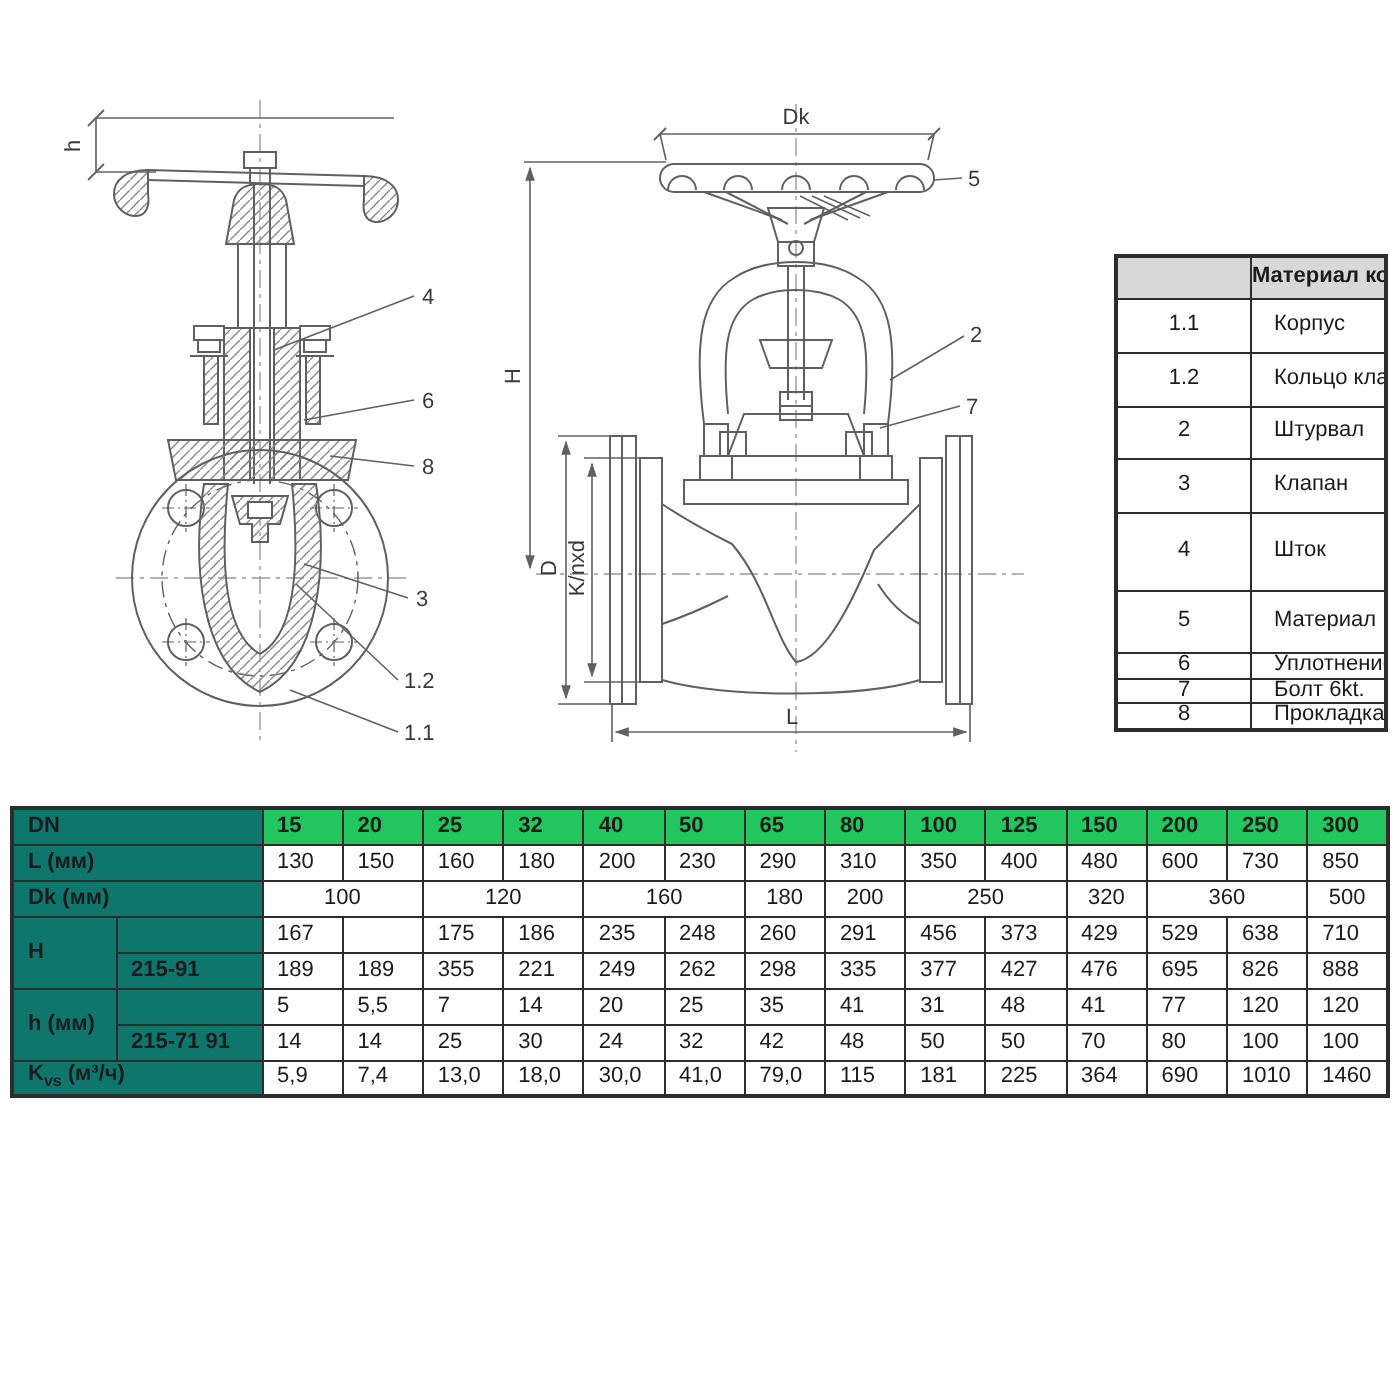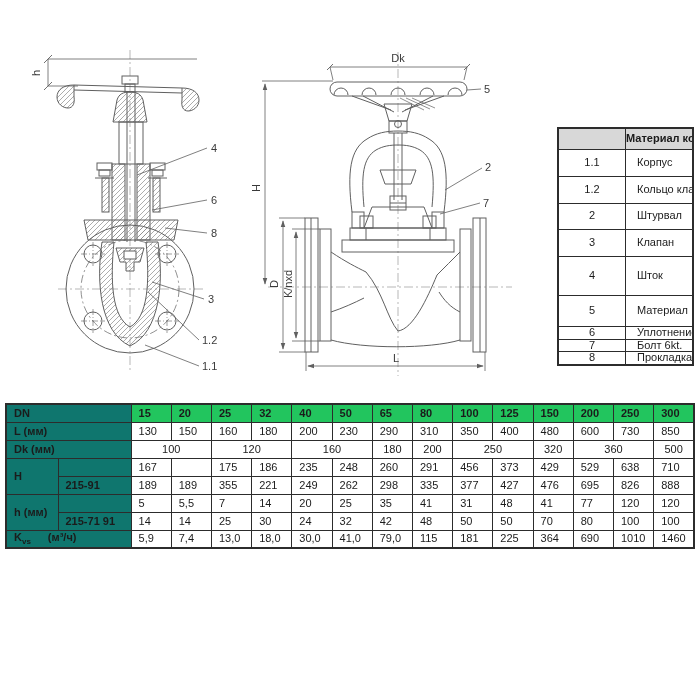--- a/index.html
+++ b/index.html
@@ -45,21 +45,21 @@
     border:1px solid #2c2c2c;font-size:11px;color:#1b1b1b;
     padding:0 2px 0 7px;white-space:nowrap;overflow:hidden;line-height:1;
   }
   .dims .lbl{background:#0f766e;font-weight:700;}
   .dims .g{background:#22c55e;}
   .dims .b{font-weight:700;}
   .dims .c{text-align:center;padding-left:2px;}
   .dims col.c1{width:52px;}
   .dims col.c2{width:73px;}
   .dims sub{font-size:8px;margin-top:24px;}
-  .dims .unit{margin-left:17px;}
+  .dims .unit{margin-left:3px;}
 
   
   .dt{font-family:"Liberation Sans",sans-serif;font-size:11px;fill:#3a3a3a;}
 </style>
 </head>
 <body>
 
 <svg id="svg-left" width="250" height="355" viewBox="10 35 250 355">
   <defs>
     <pattern id="ht" patternUnits="userSpaceOnUse" width="5" height="5">

